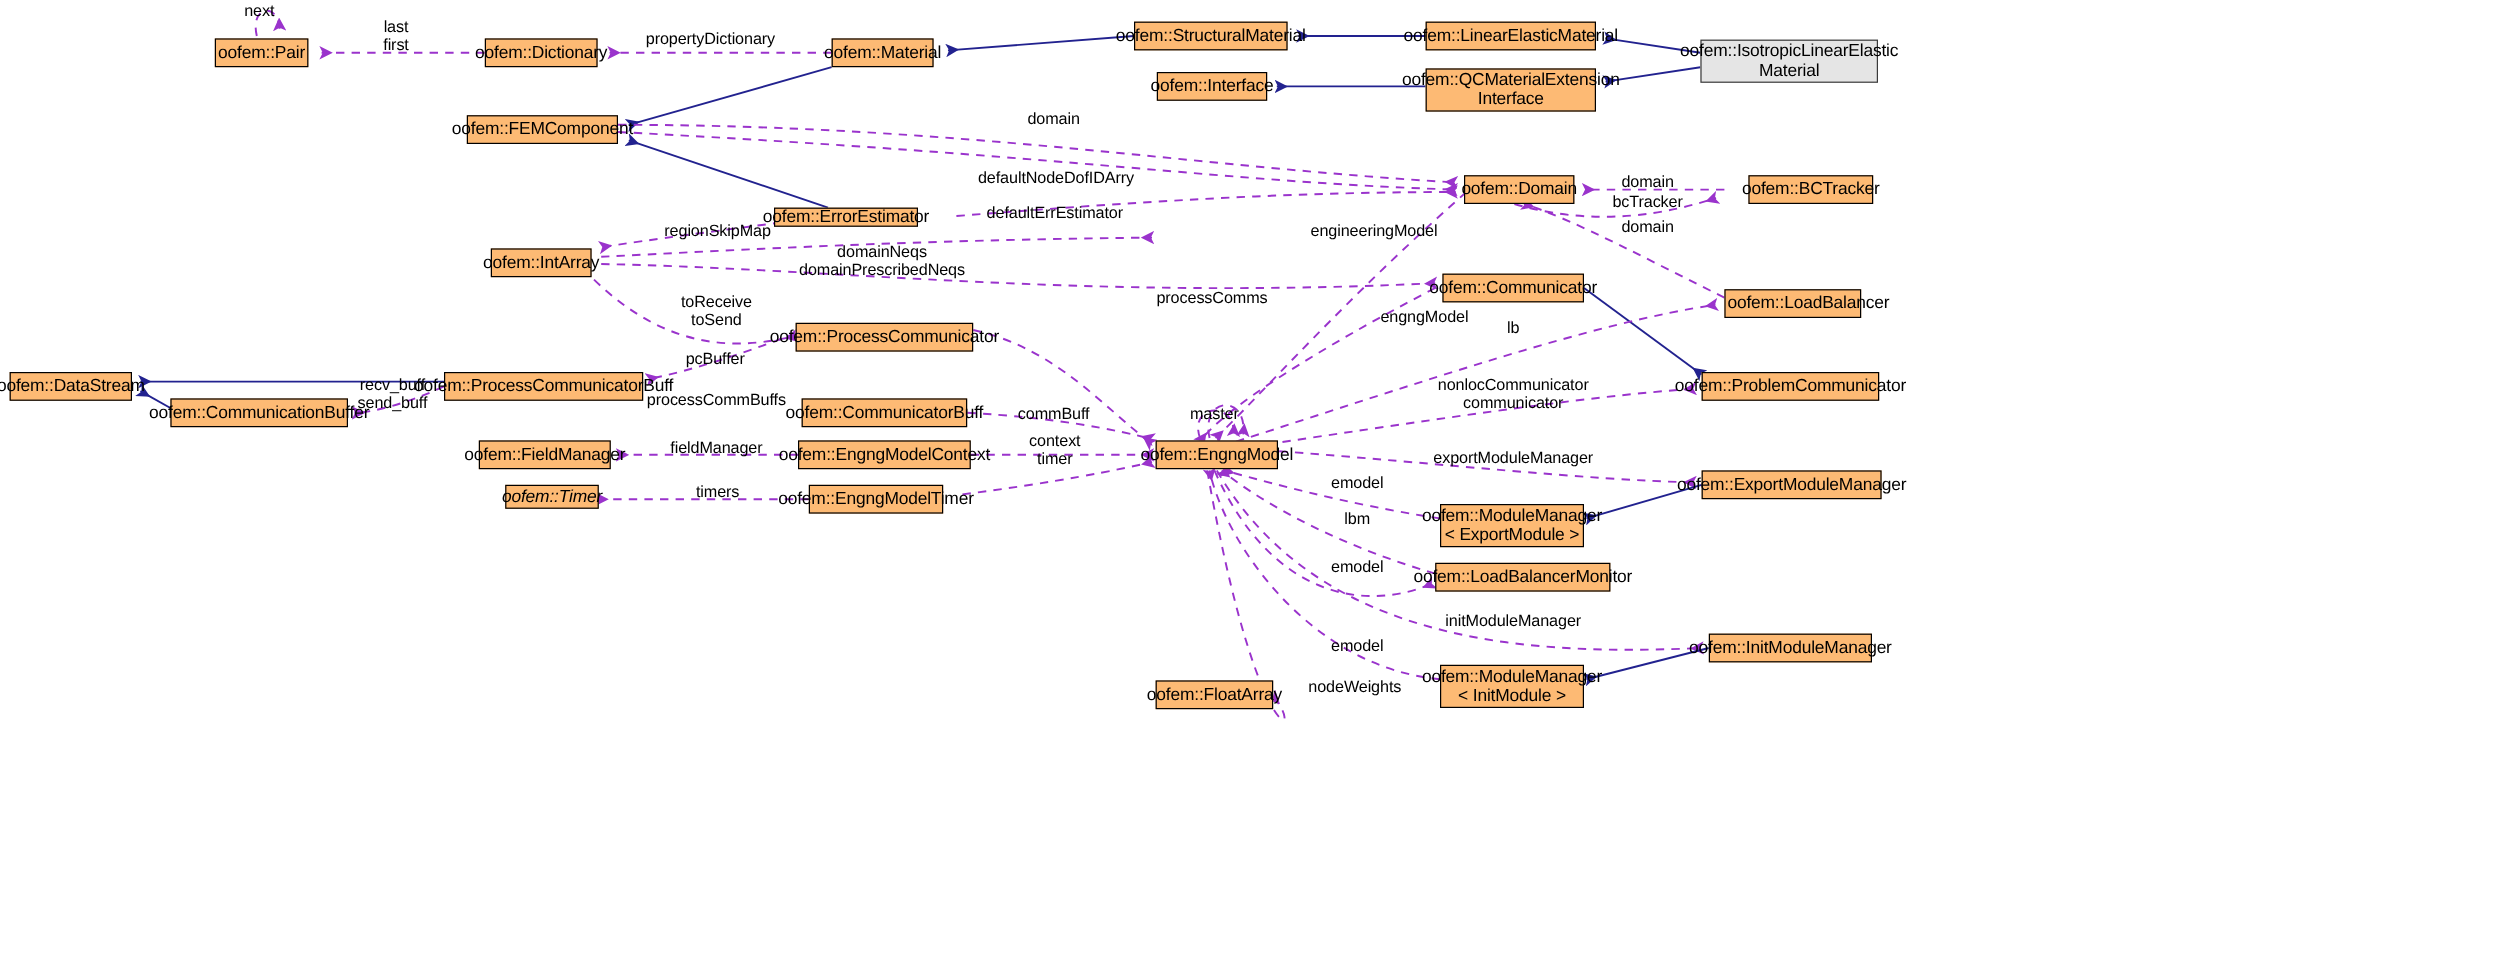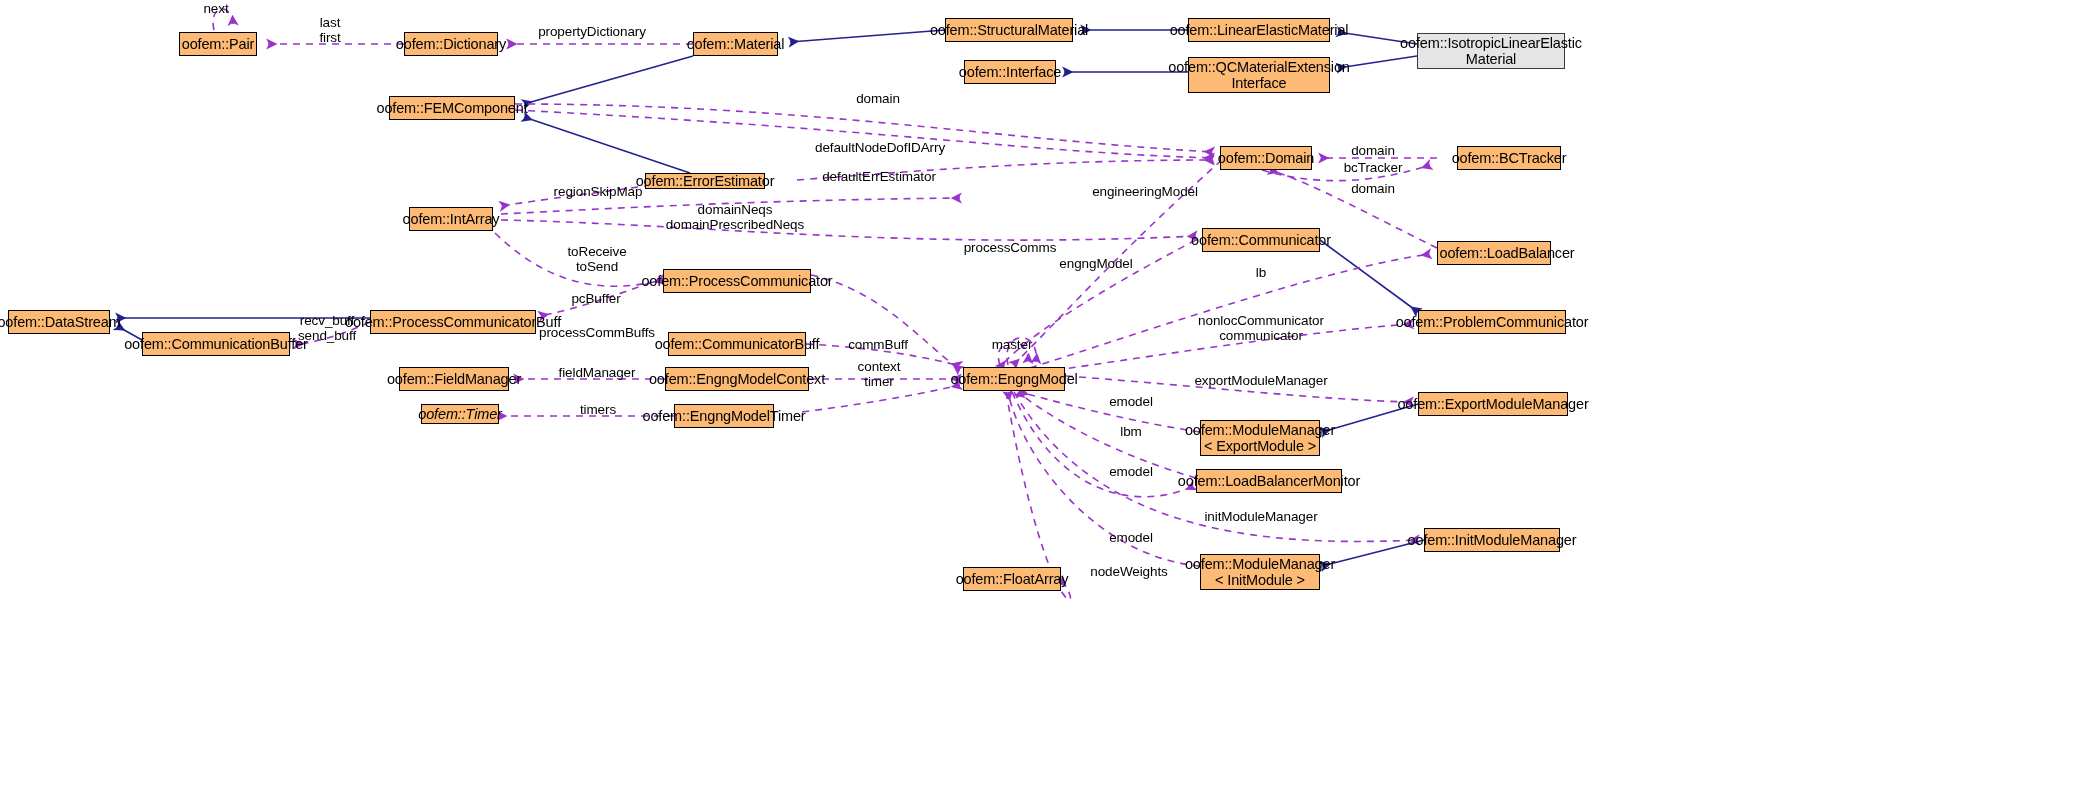--- a/index.html
+++ b/index.html
@@ -136,21 +136,21 @@
       <div class="node-box" style="left: 8px; top: 310px; width: 102px; height: 24px;">oofem::DataStream</div>
       <div class="node-box" style="left: 370px; top: 310px; width: 166px; height: 24px;">oofem::ProcessCommunicatorBuff</div>
       <div class="node-box" style="left: 1418px; top: 310px; width: 148px; height: 24px;">oofem::ProblemCommunicator</div>
       <div class="node-box" style="left: 142px; top: 332px; width: 148px; height: 24px;">oofem::CommunicationBuffer</div>
       <div class="node-box" style="left: 668px; top: 332px; width: 138px; height: 24px;">oofem::CommunicatorBuff</div>
       <div class="node-box" style="left: 963px; top: 367px; width: 102px; height: 24px;">oofem::EngngModel</div>
       <div class="node-box" style="left: 399px; top: 367px; width: 110px; height: 24px;">oofem::FieldManager</div>
       <div class="node-box" style="left: 665px; top: 367px; width: 144px; height: 24px;">oofem::EngngModelContext</div>
       <div class="node-box" style="left: 1418px; top: 392px; width: 150px; height: 24px;">oofem::ExportModuleManager</div>
       <div class="node-box" style="left: 421px; top: 404px; width: 78px; height: 20px; font-style: italic;">oofem::Timer</div>
-      <div class="node-box" style="left: 674px; top: 404px; width: 100px; height: 24px; text-align: center;">oofem::EngngModelTimer</div>
+      <div class="node-box" style="left: 674px; top: 404px; width: 112px; height: 24px; text-align: center;">oofem::EngngModelTimer</div>
       <div class="node-box" style="left: 1200px; top: 420px; width: 120px; height: 36px;">oofem::ModuleManager
 &lt; ExportModule &gt;</div>
       <div class="node-box" style="left: 1196px; top: 469px; width: 146px; height: 24px;">oofem::LoadBalancerMonitor</div>
       <div class="node-box" style="left: 1424px; top: 528px; width: 136px; height: 24px;">oofem::InitModuleManager</div>
       <div class="node-box" style="left: 1200px; top: 554px; width: 120px; height: 36px;">oofem::ModuleManager
 &lt; InitModule &gt;</div>
       <div class="node-box" style="left: 963px; top: 567px; width: 98px; height: 24px;">oofem::FloatArray</div>
     </div>
   <div id="label-layer">
       <div class="edge-label" style="left: 216px; top: 9px;">next</div>
@@ -163,21 +163,21 @@
       <div class="edge-label" style="left: 1373px; top: 168px;">bcTracker</div>
       <div class="edge-label" style="left: 879px; top: 177px;">defaultErrEstimator</div>
       <div class="edge-label" style="left: 1373px; top: 189px;">domain</div>
       <div class="edge-label" style="left: 598px; top: 192px;">regionSkipMap</div>
       <div class="edge-label" style="left: 1145px; top: 192px;">engineeringModel</div>
       <div class="edge-label" style="left: 735px; top: 217px; text-align: center;">domainNeqs
 domainPrescribedNeqs</div>
       <div class="edge-label" style="left: 1010px; top: 248px;">processComms</div>
       <div class="edge-label" style="left: 597px; top: 259px;">toReceive
 toSend</div>
-      <div class="edge-label" style="left: 1096px; top: 264px;">engngModel</div>
+      <div class="edge-label" style="left: 1187px; top: 264px;">engngModel</div>
       <div class="edge-label" style="left: 1261px; top: 273px;">lb</div>
       <div class="edge-label" style="left: 596px; top: 299px;">pcBuffer</div>
       <div class="edge-label" style="left: 327px; top: 328px;">recv_buff
 send_buff</div>
       <div class="edge-label" style="left: 1261px; top: 328px;">nonlocCommunicator
 communicator</div>
       <div class="edge-label" style="left: 597px; top: 333px;">processCommBuffs</div>
       <div class="edge-label" style="left: 878px; top: 345px;">commBuff</div>
       <div class="edge-label" style="left: 1012px; top: 345px;">master</div>
       <div class="edge-label" style="left: 597px; top: 373px;">fieldManager</div>

